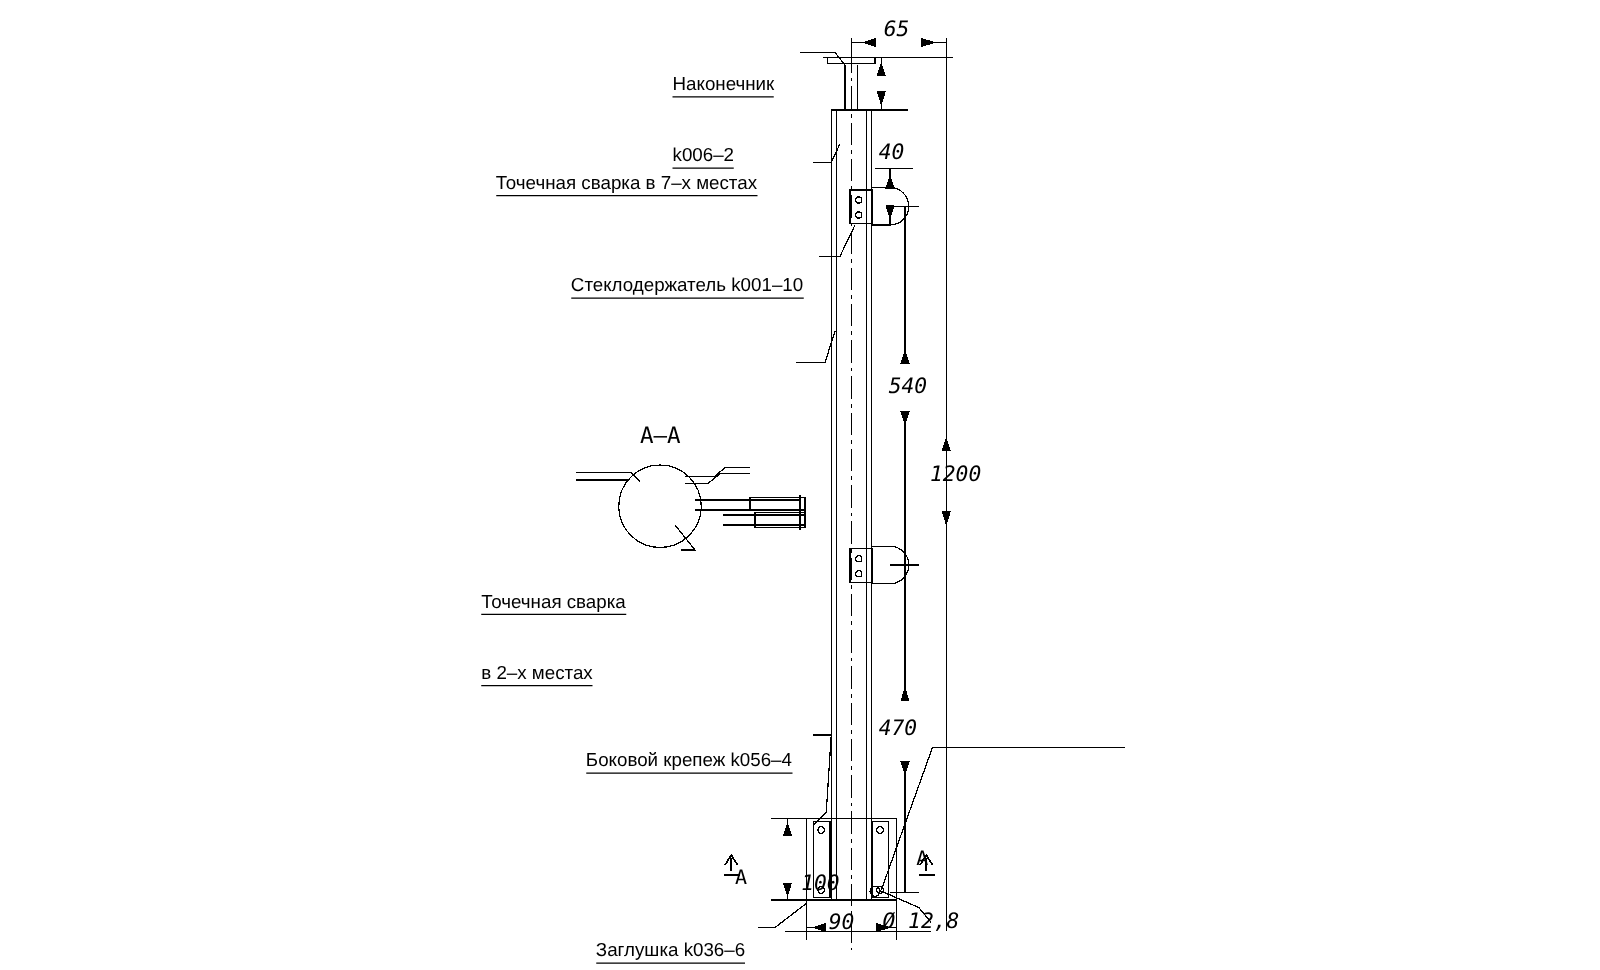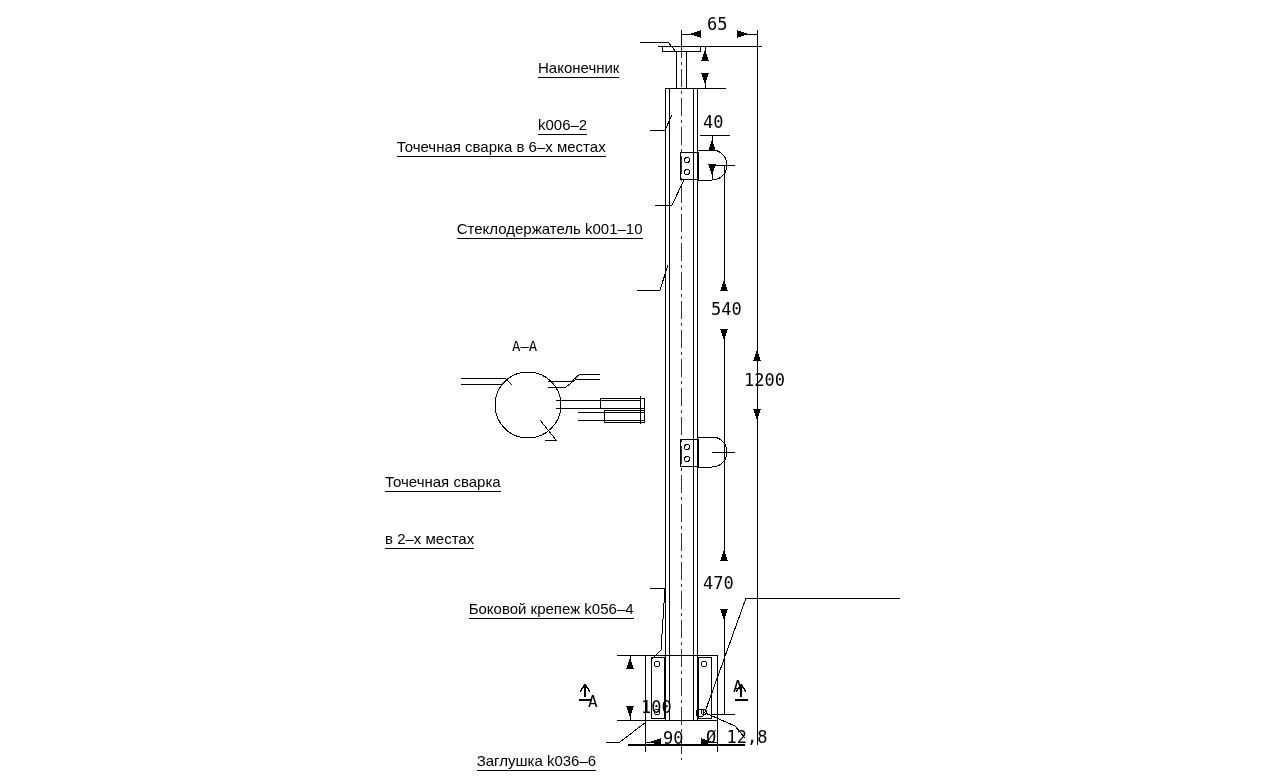--- a/index.html
+++ b/index.html
@@ -29,25 +29,26 @@
     color: #000000;
     white-space: pre;
     line-height: 19px;
   }
   .dim {
     position: absolute;
     font-family: "DejaVu Sans Mono", monospace;
     font-size: 17px;
     color: #000000;
     white-space: pre;
+    font-style: italic;
   }
   .sect {
     position: absolute;
     font-family: "DejaVu Sans Mono", monospace;
-    font-size: 14px;
+    font-size: 18px;
     color: #000000;
     white-space: pre;
   }
   .mark {
     position: absolute;
     font-family: "DejaVu Sans Mono", monospace;
     font-size: 16px;
     color: #000000;
     white-space: pre;
   }
@@ -194,21 +195,21 @@
       <path d="M745,738 L735,726 L703,712"></path>
     </g>
   </svg>
 
   <div class="lbl" style="left:538px; top:20px;">
     <div><span class="ul">Наконечник</span></div>
     <div><span class="ul">k006–2</span></div>
   </div>
 
   <div class="lbl" style="left:380px; top:118px;">
-    <span class="ul">Точечная сварка в 6–х местах</span>
+    <span class="ul">Точечная сварка в 7–х местах</span>
   </div>
 
   <div class="lbl" style="left:440px; top:200px;">
     <span class="ul">Стеклодержатель k001–10</span>
   </div>
 
 
   <div class="lbl" style="left:385px; top:434px;">
     <div><span class="ul">Точечная сварка</span></div>
     <div><span class="ul">в 2–х местах</span></div>

